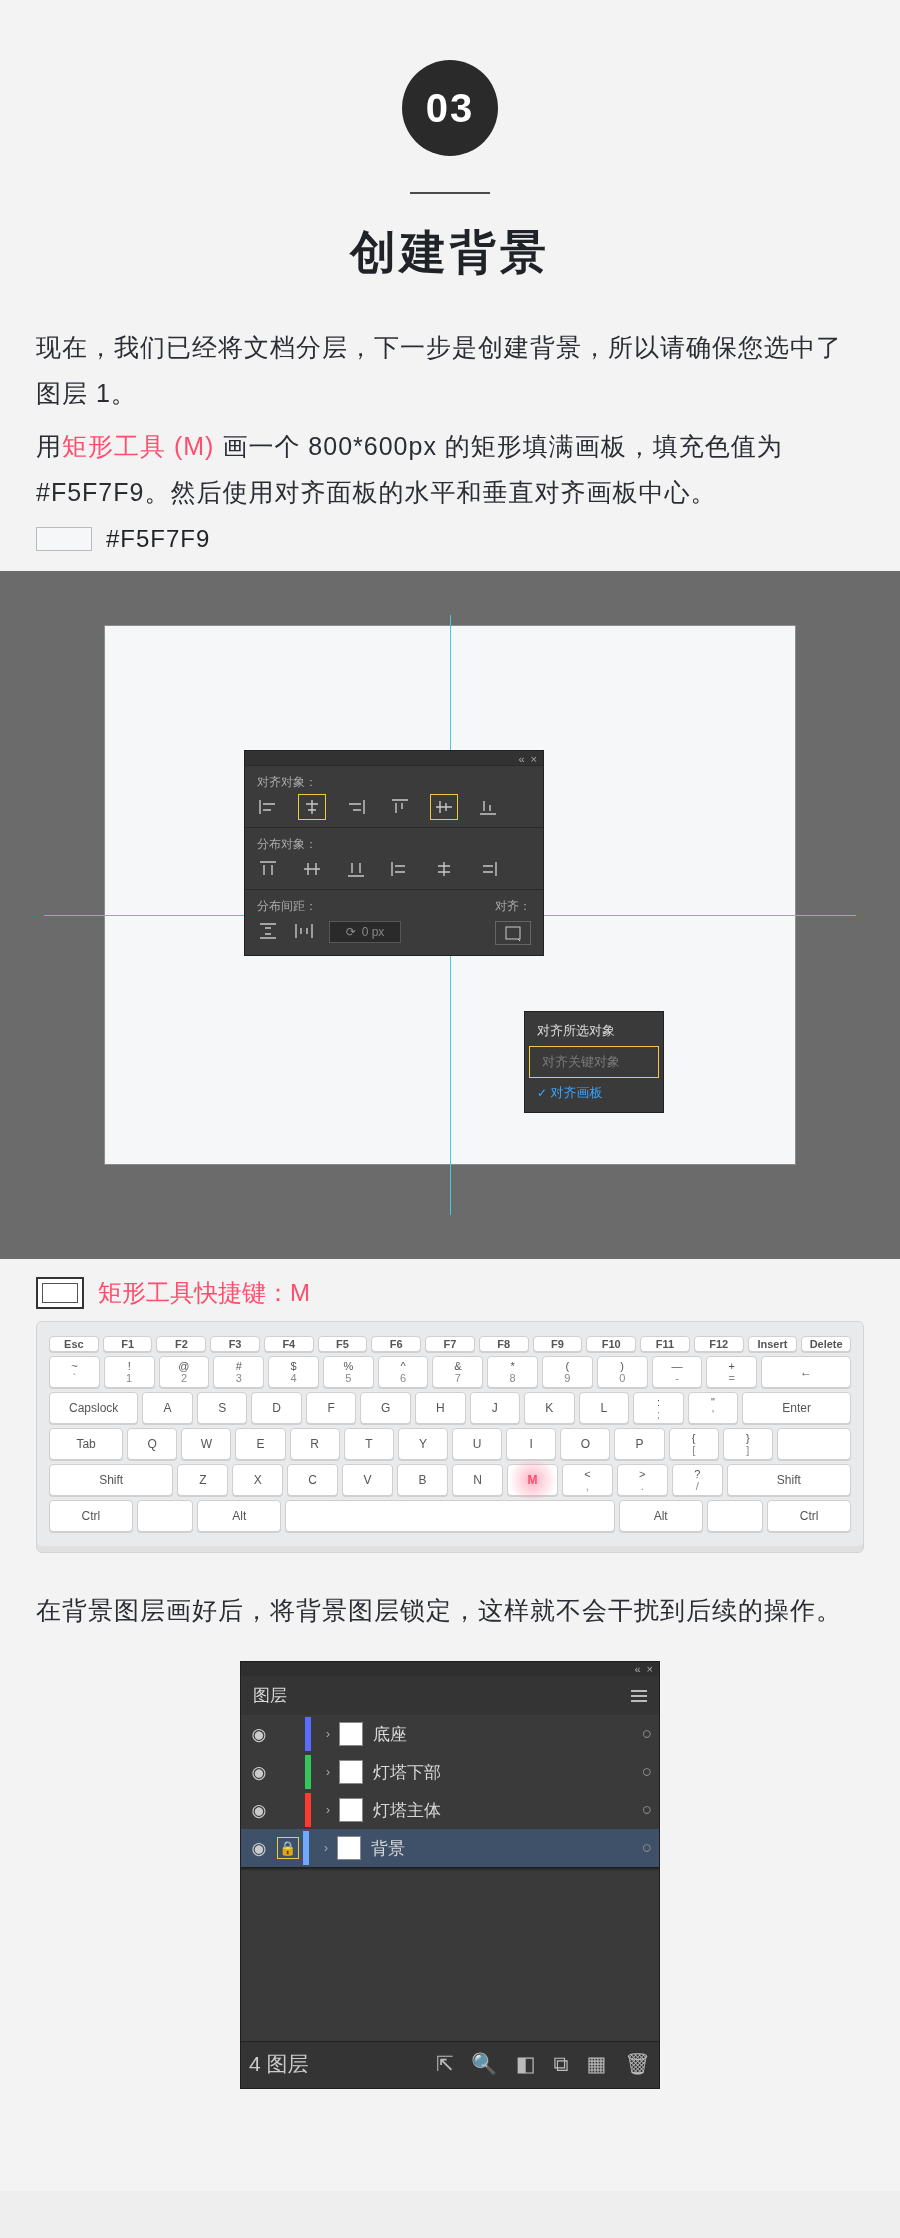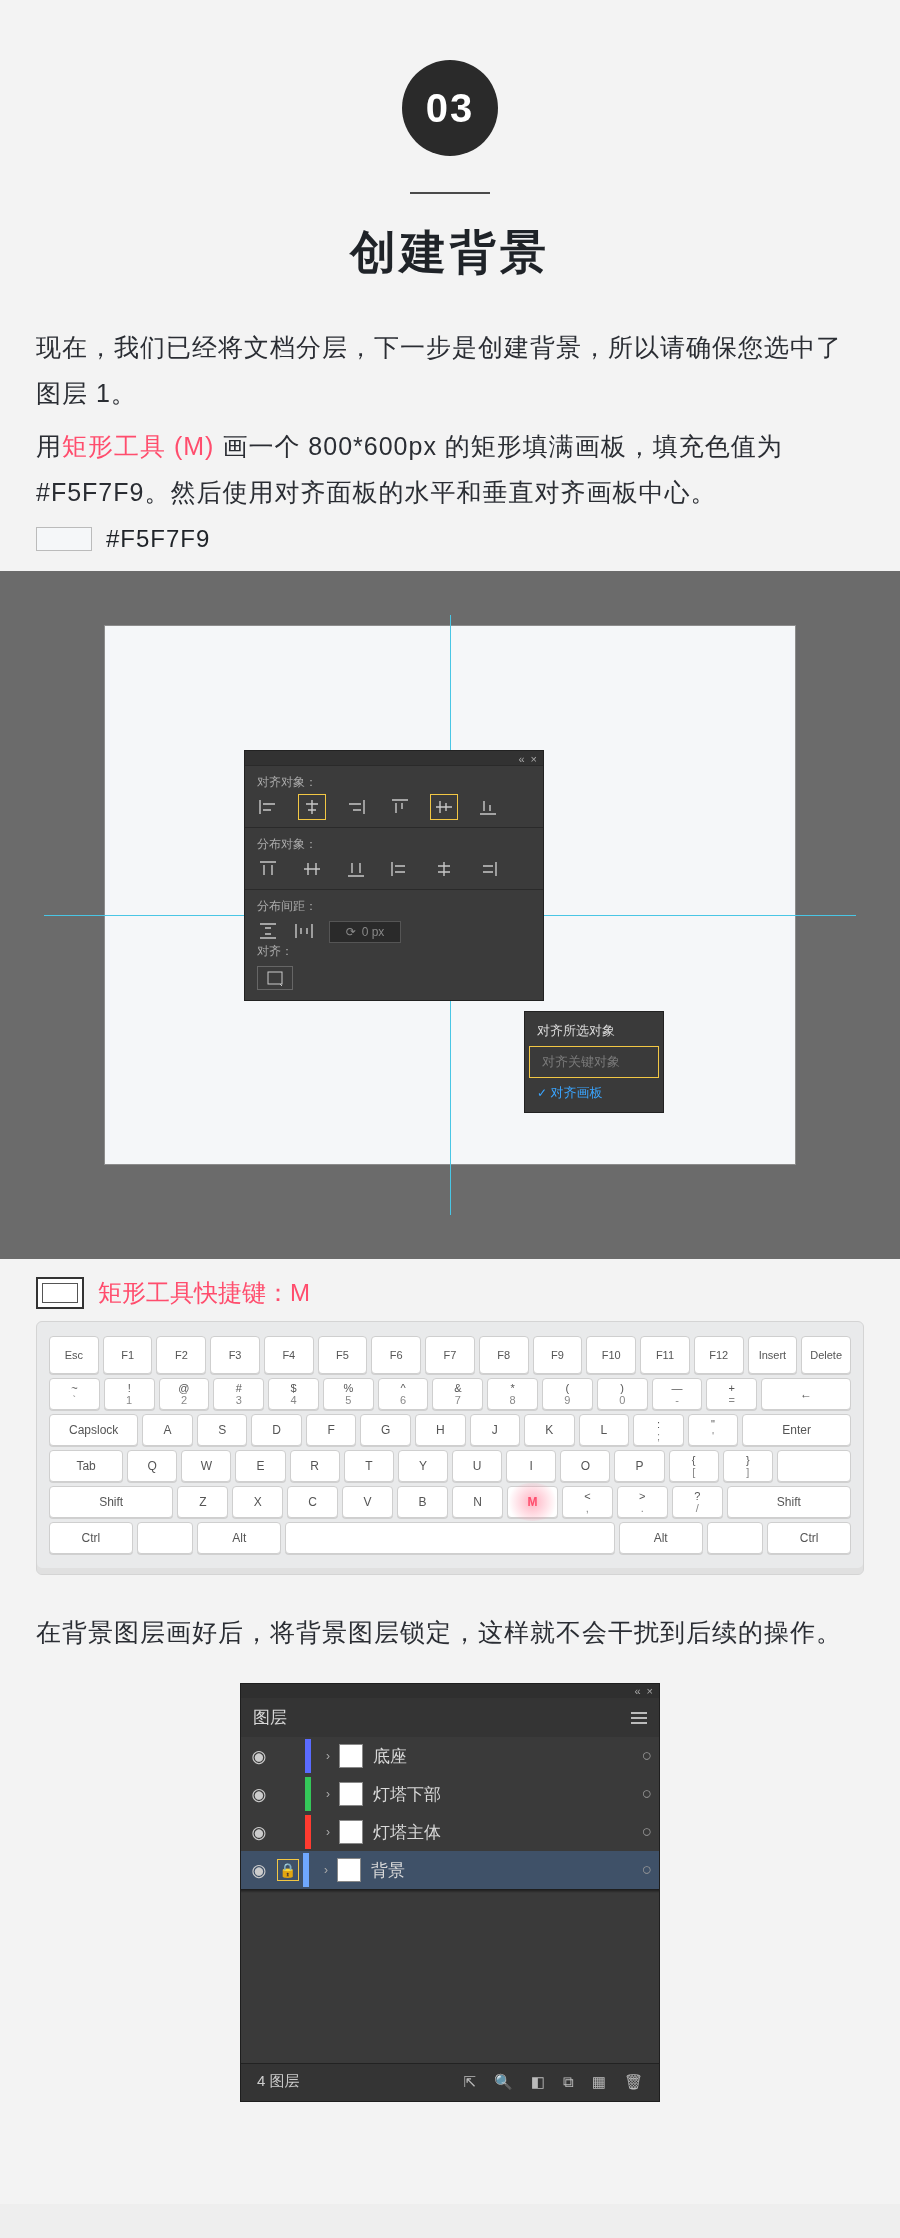--- a/index.html
+++ b/index.html
@@ -83,21 +83,21 @@
     background: #e9eaeb; border: 1px solid #d4d4d4; border-radius: 6px;
     padding: 14px 12px 16px; box-shadow: inset 0 -6px 0 #e0e0e0;
   }
   .krow { display: flex; gap: 4px; margin-bottom: 4px; }
   .key {
     background: #fff; border: 1px solid #cfcfcf; border-radius: 4px;
     font-size: 12px; color: #555; display: flex; align-items: center; justify-content: center;
     height: 32px; flex: 1 1 0;
     box-shadow: 0 1px 0 #d0d0d0;
   }
-  .key.fn { height: 38px; font-size: 11px; }
+  .key.fn { height: 16px; font-size: 11px; font-weight: bold; }
   .key.dual { flex-direction: column; font-size: 10px; line-height: 1.1; }
   .key .u { font-size: 11px; }
   .key .l { font-size: 11px; color: #888; }
   .key.wide15 { flex: 1.5 1 0; }
   .key.wide175 { flex: 1.8 1 0; }
   .key.wide2 { flex: 2.2 1 0; }
   .key.wide25 { flex: 2.5 1 0; }
   .key.space { flex: 6 1 0; }
   .key.m-hl { position: relative; }
   .key.m-hl::before {
@@ -124,21 +124,21 @@
     display: inline-flex; align-items: center; justify-content: center;
     margin-right: 2px; font-size: 14px; color: #ccc;
   }
   .lp-lock-placeholder { width: 26px; }
   .lp-color { width: 6px; height: 34px; margin: 0 6px 0 2px; }
   .lp-thumb { width: 24px; height: 24px; background: #fff; border: 1px solid #888; margin-right: 10px; }
   .lp-name { flex: 1; }
   .lp-target { width: 24px; text-align: center; color: #999; }
   .lp-shadow { height: 4px; background: linear-gradient(#1a1a1a,#3a3a3a00); }
   .lp-rest { height: 170px; background: #3a3a3a; }
-  .lp-footer { display: flex; align-items: center; justify-content: space-between; padding: 8px 16px 10px; background: #343434; font-size: 15px; color: #ccc; border-top: 1px solid #222; }
+  .lp-footer { display: flex; align-items: center; justify-content: space-between; padding: 8px 8px 10px; background: #343434; font-size: 21px; color: #ccc; border-top: 1px solid #222; }
   .lp-footer .icons { display: flex; gap: 18px; color: #bbb; }
 
   .hamburger { display: inline-flex; flex-direction: column; gap: 3px; }
   .hamburger span { display: block; width: 16px; height: 2px; background: #bbb; }
 </style>
 </head>
 <body>
 
 <div class="page">
 
@@ -209,21 +209,21 @@
                   <path d="M3 3v14M6 7h10M6 13h10"></path>
                 </svg></div>
             <div class="ai-icon"><svg viewBox="0 0 22 20">
                   <path d="M11 3v14M5 7h12M5 13h12"></path>
                 </svg></div>
             <div class="ai-icon"><svg viewBox="0 0 22 20">
                   <path d="M19 3v14M6 7h10M6 13h10"></path>
                 </svg></div>
           </div>
         </div>
-        <div class="ai-group" style="border-top:1px solid #2a2a2a; display:flex; justify-content:space-between; align-items:flex-start;flex-direction:column;">
+        <div class="ai-group" style="border-top:1px solid #2a2a2a; display:flex; justify-content:space-between; align-items:flex-start;">
           <div>
             <div class="ai-group-label">分布间距：</div>
             <div class="ai-icons" style="gap:14px;">
               <div class="ai-icon"><svg viewBox="0 0 22 20">
                     <path d="M3 3h16M3 17h16M8 7h6M8 13h6"></path>
                   </svg></div>
               <div class="ai-icon"><svg viewBox="0 0 22 20">
                     <path d="M3 3v14M19 3v14M8 7v6M14 7v6"></path>
                   </svg></div>
               <div class="ai-num-field">

